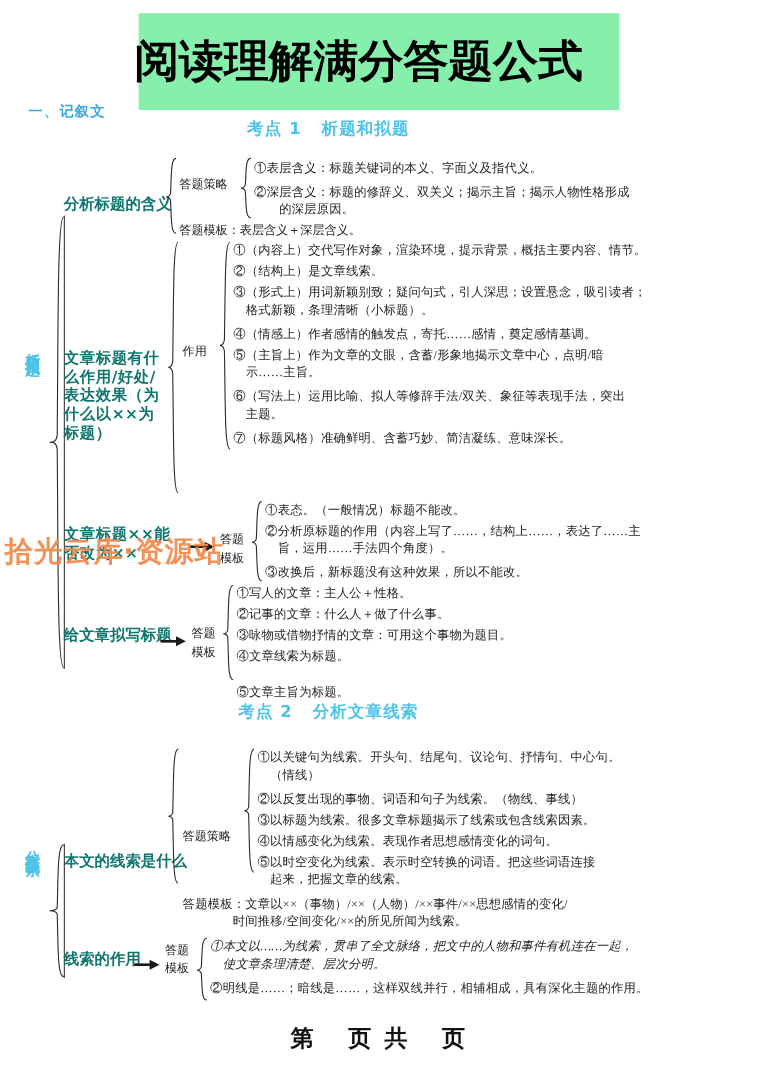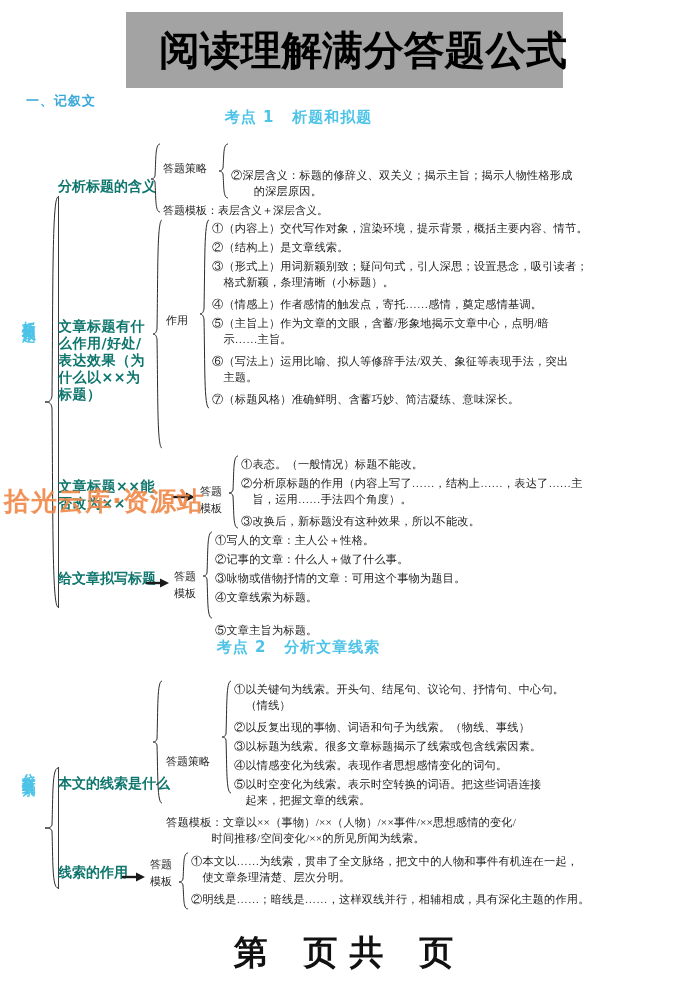--- a/index.html
+++ b/index.html
@@ -5,22 +5,22 @@
   html,body{margin:0;padding:0;}
   body{
     width:699px;height:982px;background:#ffffff;
     font-family:"Liberation Serif","DejaVu Serif",serif;
     color:#1a1a1a;position:relative;overflow:hidden;
   }
   .page{position:relative;width:699px;height:982px;}
 
   
   .title-banner{
-    position:absolute;left:126px;top:12px;width:437px;height:76px;
-    background:#a3a3a3;display:flex;align-items:center;justify-content:flex-end;
+    position:absolute;left:126px;top:12px;width:437px;height:88px;
+    background:#86efac;display:flex;align-items:center;justify-content:flex-start;
   }
   .title-banner .t{
     font-family:"DejaVu Sans","Liberation Sans",sans-serif;
     font-weight:bold;font-size:40px;letter-spacing:0px;color:#000;
     line-height:1;white-space:nowrap;
     transform:scaleX(1.02);
   }
 
   
   .doc-section{
@@ -71,21 +71,21 @@
     position:absolute;left:4px;top:484px;
     font-family:"DejaVu Sans","Liberation Sans",sans-serif;
     font-weight:bold;font-size:26px;color:#f08a4b;opacity:.92;
     letter-spacing:1px;white-space:nowrap;
   }
 
   
   .footer{
     position:absolute;left:0;top:930px;width:699px;text-align:center;
     font-family:"DejaVu Sans","Liberation Sans",sans-serif;
-    font-weight:bold;font-size:34px;color:#111;letter-spacing:12px;
+    font-weight:bold;font-size:21px;color:#111;letter-spacing:12px;
   }
 </style>
 </head>
 <body>
 
 <div class="page">
 
   <div class="title-banner">
     <span class="t">阅读理解满分答题公式</span>
   </div>
@@ -115,20 +115,21 @@
   </div>
 
   <div class="sm" style="left:163px;top:161px;">答题策略</div>
 
   <div class="brace" style="left:218px;top:143px;">
     <svg width="12" height="56" viewBox="0 0 12 56">
       <path class="bline" d="M10 1 C5 1 6 13 5 25 C4 28 2 28 1 28 C2 28 4 28 5 31 C6 43 5 55 10 55"></path>
     </svg>
   </div>
 
+  <div class="txt" style="left:231px;top:146px;">①表层含义：标题关键词的本义、字面义及指代义。</div>
   <div class="txt" style="left:231px;top:168px;">②深层含义：标题的修辞义、双关义；揭示主旨；揭示人物性格形成
 　　的深层原因。</div>
 
   <div class="sm" style="left:163px;top:203px;"><span>答题模板</span>：<span>表层含义＋深层含义。</span></div>
 
   <div class="lbl" style="left:58px;top:318px;width:96px;letter-spacing:0.5px;">文章标题有什么作用/好处/表达效果（为什么以××为标题）</div>
 
   <div class="brace" style="left:152px;top:219px;">
     <svg width="12" height="230" viewBox="0 0 12 230">
       <path class="bline" d="M10 1 C5 1 6 55 5 110 C4 115 2 115 1 115 C2 115 4 115 5 120 C6 175 5 229 10 229"></path>
@@ -251,21 +252,21 @@
   </div>
 
   <div class="sm" style="left:150px;top:856px;width:24px;line-height:17px;">答题模板</div>
 
   <div class="brace" style="left:178px;top:852px;">
     <svg width="12" height="58" viewBox="0 0 12 58">
       <path class="bline" d="M10 1 C5 1 6 13 5 27 C4 30 2 30 1 30 C2 30 4 30 5 33 C6 46 5 57 10 57"></path>
     </svg>
   </div>
 
-  <div class="txt" style="left:191px;top:854px;">①本文以……为线索，贯串了全文脉络，把文中的人物和事件有机连在一起，
+  <div class="txt" style="left:191px;top:854px;font-style:italic;">①本文以……为线索，贯串了全文脉络，把文中的人物和事件有机连在一起，
 　使文章条理清楚、层次分明。</div>
   <div class="txt" style="left:191px;top:892px;">②明线是……；暗线是……，这样双线并行，相辅相成，具有深化主题的作用。</div>
 
   <div class="watermark">拾光云库·资源站</div>
 
   <div class="footer">第 页共 页</div>
 
 </div>
 
 </body></html>

